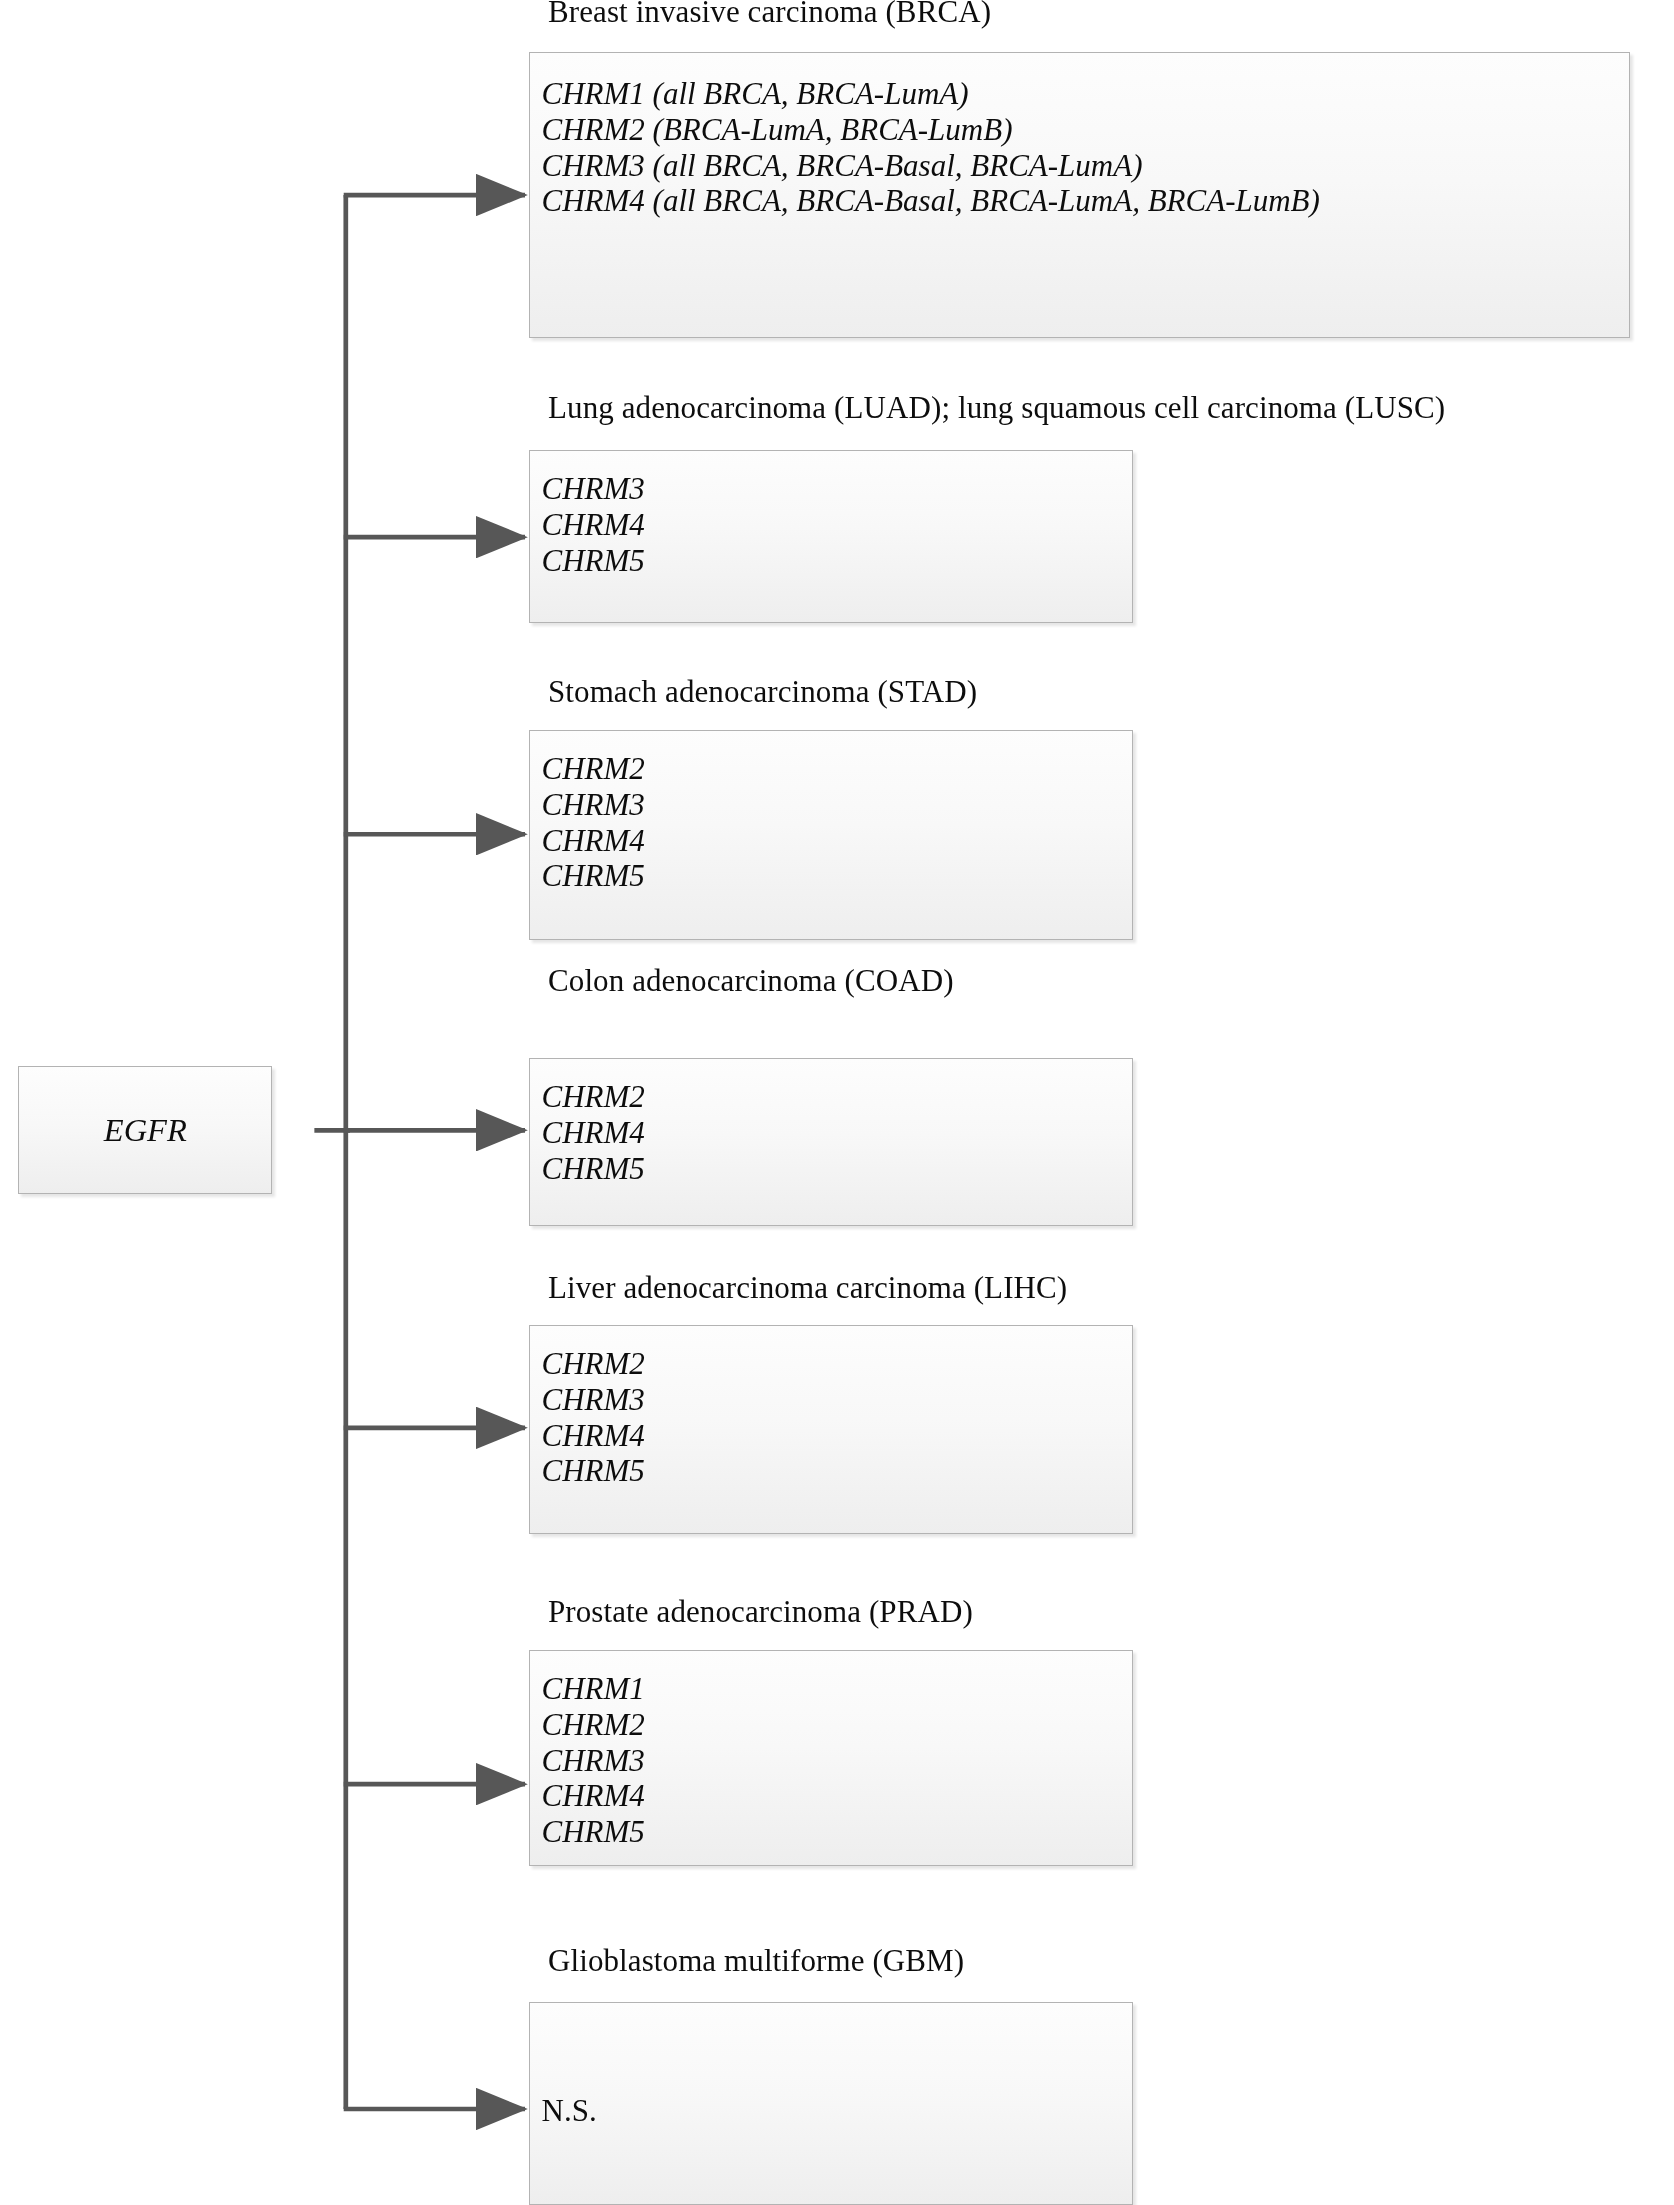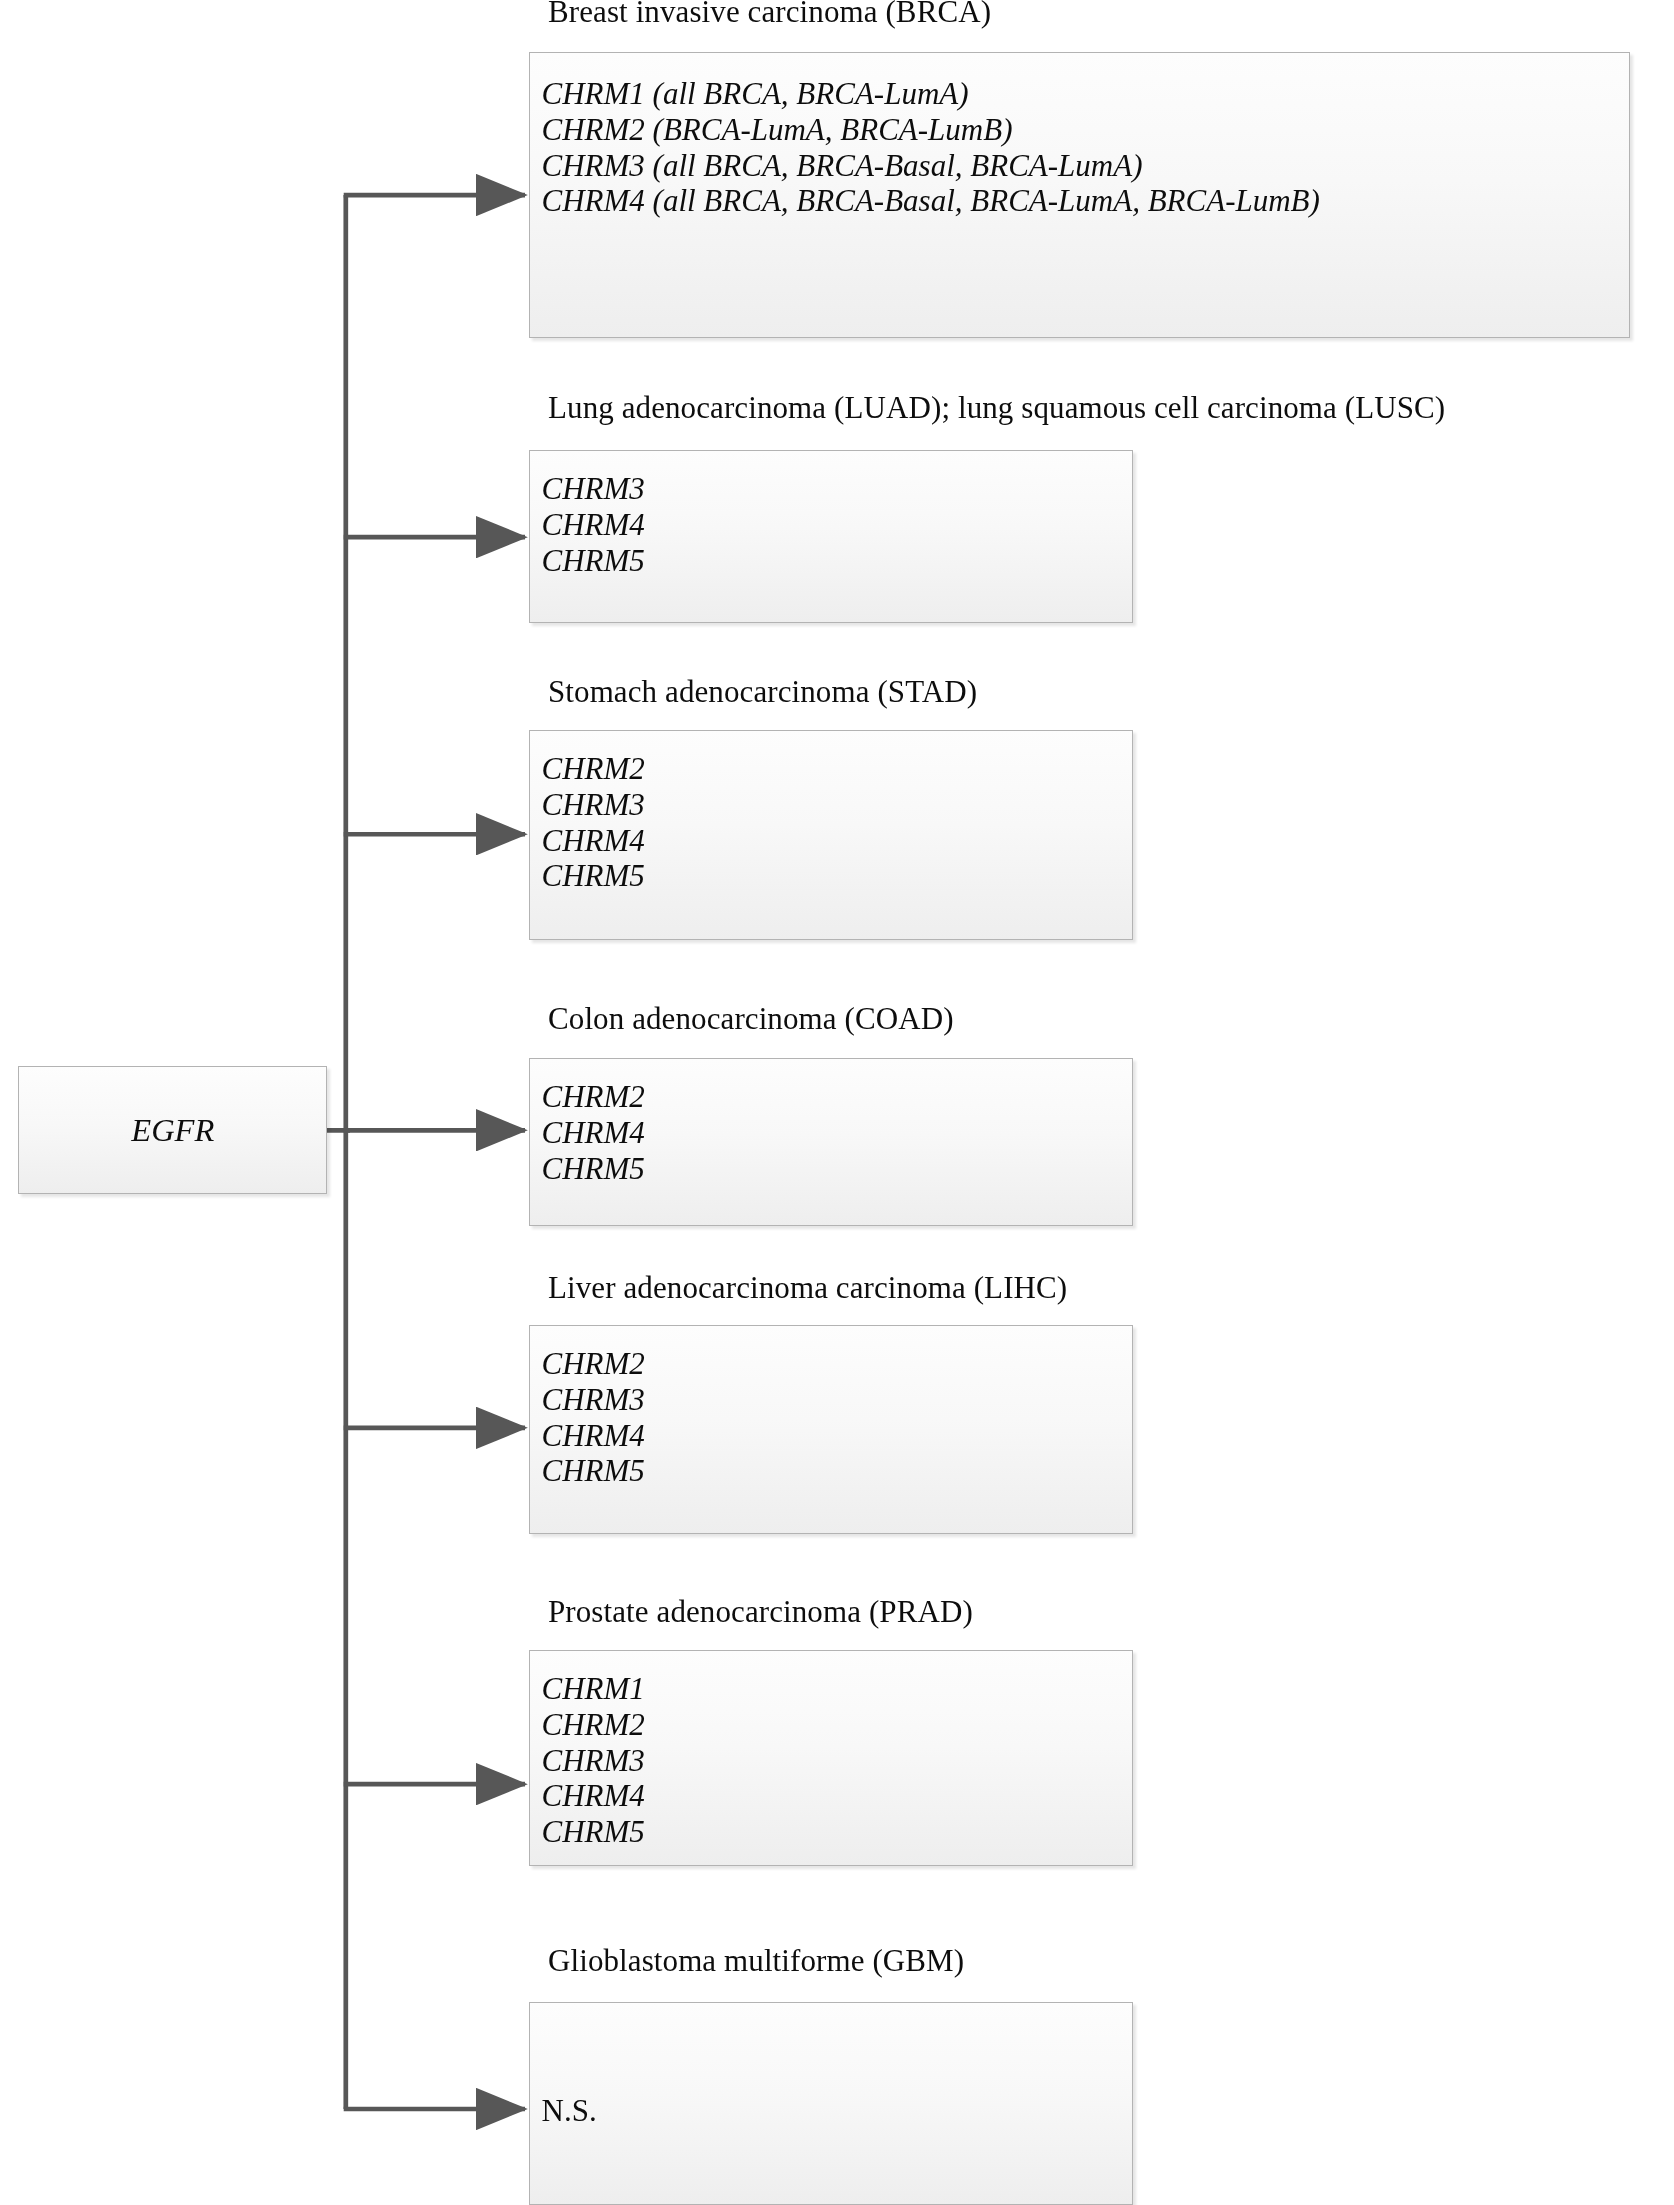--- a/index.html
+++ b/index.html
@@ -71,21 +71,21 @@
     font-size: 31px;
     font-style: normal;
     color: #0d0d0d;
     white-space: nowrap;
   }
 
   
   #egfr-box {
     left: 18.3px;
     top: 1066px;
-    width: 309px;
+    width: 254px;
     height: 128px;
   }
   #egfr-label {
     position: absolute;
     left: 0;
     top: 0;
     width: 100%;
     height: 100%;
     display: flex;
     align-items: center;
@@ -153,21 +153,21 @@
       <div class="gene-list" style="top:20px;">
         <span class="gl-row">CHRM2</span>
         <span class="gl-row">CHRM3</span>
         <span class="gl-row">CHRM4</span>
         <span class="gl-row">CHRM5</span>
       </div>
     </div>
   </div>
 
   <div class="branch">
-    <div class="sec-header" style="top:965px;margin-top:38px;">Colon adenocarcinoma (COAD)</div>
+    <div class="sec-header" style="top:965px;">Colon adenocarcinoma (COAD)</div>
     <div class="gbox" style="left:529px; top:1058px; width:604px; height:168px;">
       <div class="gene-list" style="top:20px;">
         <span class="gl-row">CHRM2</span>
         <span class="gl-row">CHRM4</span>
         <span class="gl-row">CHRM5</span>
       </div>
     </div>
   </div>
 
   <div class="branch">

